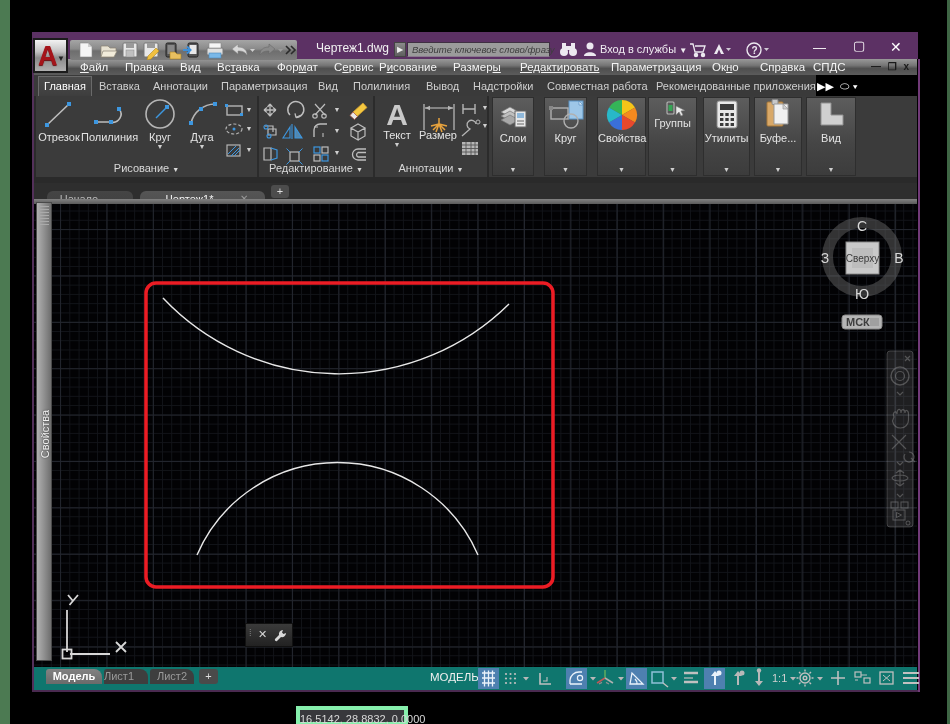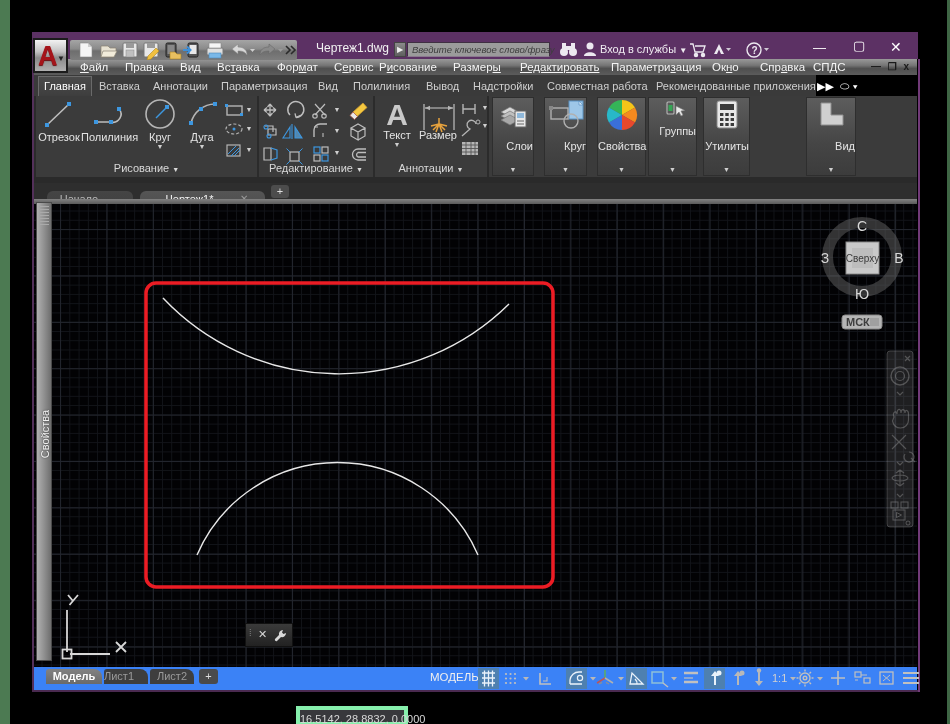--- a/index.html
+++ b/index.html
@@ -33,42 +33,42 @@
   #rtabs{left:34px;top:75px;width:782px;height:21px;background:#3a3a3a;}
   #rtabs .rt{position:absolute;top:5px;font-size:11px;color:#cfcfcf;white-space:nowrap;}
   #rtabs .active{top:1px;height:20px;width:54px;text-align:center;background:linear-gradient(#4a4a4a,#3e3e3e);border:1px solid #6a6a6a;border-bottom:none;color:#fff;padding:3px 0 0 0;box-sizing:border-box;}
   
   #ribbon{left:34px;top:96px;width:883px;height:81px;background:#3b3b3b;}
   .gsep{position:absolute;top:0;width:2px;height:81px;background:#2b2b2b;}
   .glabel{position:absolute;top:66px;height:15px;font-size:11px;color:#d8d8d8;text-align:center;}
   .tlabel{position:absolute;font-size:11px;color:#e4e4e4;text-align:center;white-space:nowrap;}
   .dropv{position:absolute;font-size:7px;color:#cfcfcf;text-align:center;}
   .panelbtn{position:absolute;top:1px;height:79px;background:linear-gradient(#5d5d5d,#454545 60%,#3c3c3c);border:1px solid #2e2e2e;box-sizing:border-box;}
-  .panelbtn .plabel{position:absolute;width:100%;top:34px;text-align:right;font-size:11px;color:#e4e4e4;margin-top:8px;}
+  .panelbtn .plabel{position:absolute;width:100%;top:34px;text-align:center;font-size:11px;color:#e4e4e4;}
   .panelbtn .pdrop{position:absolute;width:100%;bottom:2px;text-align:center;font-size:7px;color:#cfcfcf;}
   
   #strip1{left:34px;top:177px;width:883px;height:6px;background:#2a2a2a;}
   #doctabs{left:34px;top:183px;width:883px;height:16px;background:#2e2e2e;}
   #strip2{left:34px;top:199px;width:883px;height:5px;background:linear-gradient(#828282,#5a5a5a);}
   .dtab{position:absolute;top:8px;height:32px;font-size:11px;}
   
   #viewport{left:34px;top:204px;width:883px;height:463px;background:#020204;overflow:hidden;}
   #grid{position:absolute;left:0;top:0;width:100%;height:100%;
     background-image:
       linear-gradient(to right,#23262e 1px,transparent 1px),
       linear-gradient(to bottom,#23262e 1px,transparent 1px),
       linear-gradient(to right,#121419 1px,transparent 1px),
       linear-gradient(to bottom,#121419 1px,transparent 1px);
     background-size:46.4px 46.4px,46.4px 46.4px,9.28px 9.28px,9.28px 9.28px;
     background-position:26.1px 25.1px,26.1px 25.1px,7.54px 6.54px,7.54px 6.54px;}
   
   #palette{left:36px;top:202px;width:16px;height:459px;background:linear-gradient(90deg,#b0b0b0,#8d8d8d 55%,#6e6e6e);border:1px solid #4a4a4a;box-sizing:border-box;z-index:8;}
   #palette .ptext{position:absolute;left:-30px;top:225px;width:76px;text-align:center;transform:rotate(-90deg);font-size:11px;color:#f0f0f0;text-shadow:0 0 2px #333;}
   
-  #statusbar{left:34px;top:667px;width:883px;height:23px;background:#3b82f6;z-index:9;}
+  #statusbar{left:34px;top:667px;width:883px;height:23px;background:#0f766e;z-index:9;}
   .stab{position:absolute;top:2px;height:15px;font-size:11px;}
   #coords{position:absolute;left:262px;top:1px;width:112px;height:20px;background:#38383c;border:4px solid #86efac;box-sizing:border-box;color:#d8d8d8;font-size:11px;text-align:center;line-height:18px;white-space:nowrap;margin-top:38px;}
   #modeltxt{position:absolute;left:396px;top:4px;color:#efefef;font-size:11.5px;}
 </style>
 </head>
 <body>
 <div class="abs" id="greenL"></div>
 <div class="abs" id="greenR"></div>
 <div class="abs" id="winTop"></div>
 <div class="abs" id="winLeft"></div>
@@ -338,20 +338,30 @@
           <rect x="26.6" y="15" width="3.4" height="3"></rect>
         <rect x="16" y="20" width="3.4" height="3"></rect>
           <rect x="21.3" y="20" width="3.4" height="3"></rect>
           <rect x="26.6" y="20" width="3.4" height="3"></rect>
         <rect x="16" y="25" width="3.4" height="3"></rect>
           <rect x="21.3" y="25" width="3.4" height="3"></rect>
           <rect x="26.6" y="25" width="3.4" height="3"></rect>
       </g>
     </svg>
     <div class="plabel">Утилиты</div>
+      <div class="pdrop">▼</div>
+  </div>
+  <div class="panelbtn" style="left:720px;width:48px;">
+    <svg width="48" height="34" style="position:absolute;left:0;top:0;">
+      <rect x="12" y="4" width="16" height="24" rx="1" fill="#d8a868" stroke="#a87838"></rect>
+      <rect x="17" y="1.5" width="6" height="5" rx="1" fill="#c8c8c8" stroke="#888"></rect>
+      <path d="M19 6 h14 v20 h-14 z" fill="#f0f0f0" stroke="#999"></path>
+      <path d="M28 6 l5 5 h-5 z" fill="#d0d0d0" stroke="#999" stroke-width="0.7"></path>
+    </svg>
+    <div class="plabel">Буфе...</div>
       <div class="pdrop">▼</div>
   </div>
   <div class="panelbtn" style="left:772px;width:50px;">
     <svg width="50" height="34" style="position:absolute;left:0;top:0;">
       <path d="M14 5 h10 v12 h12 v10 h-22 z" fill="#d0d0d0" stroke="#909090"></path>
     </svg>
     <div class="plabel">Вид</div>
       <div class="pdrop">▼</div>
   </div>
 </div>

